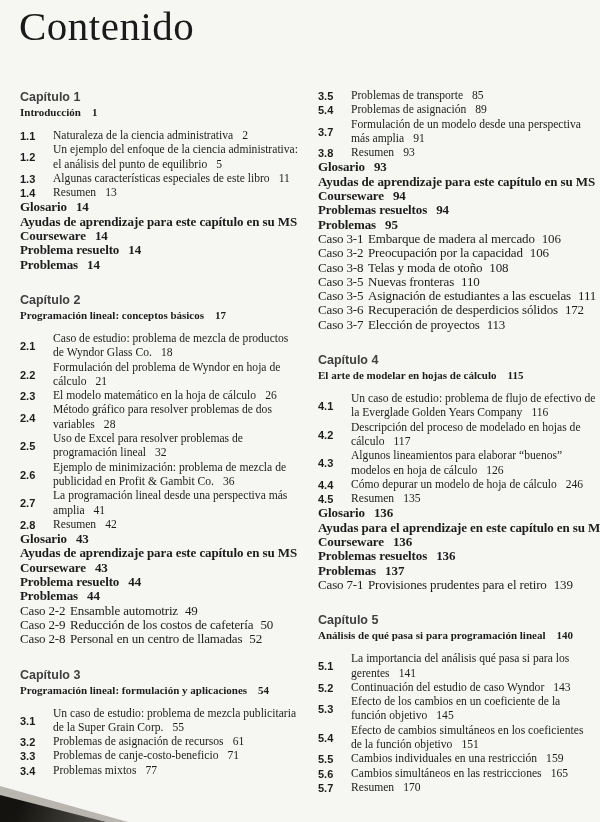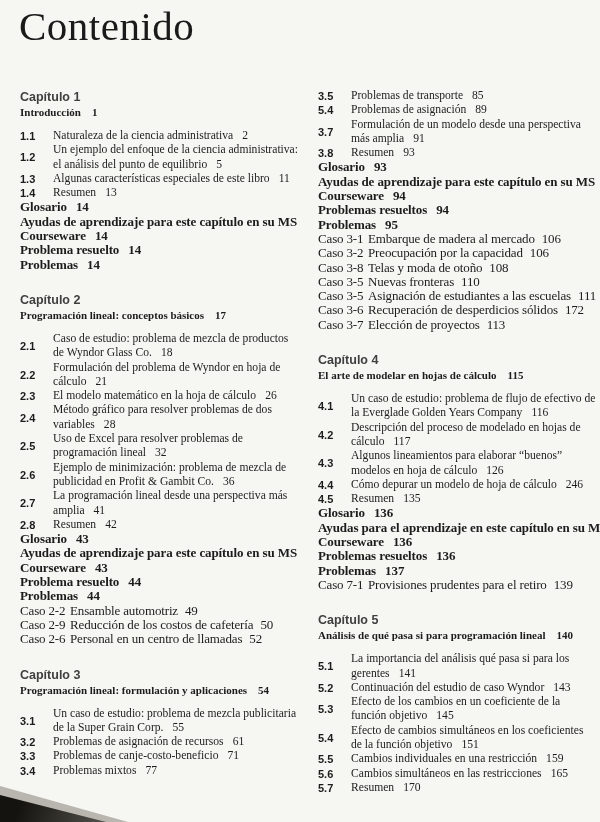--- a/index.html
+++ b/index.html
@@ -190,21 +190,21 @@
         </div>
         <div class="case">
           <span class="case-label">Caso 2-2</span>
           <span class="case-txt">Ensamble automotriz<span class="pg">49</span></span>
         </div>
         <div class="case">
           <span class="case-label">Caso 2-9</span>
           <span class="case-txt">Reducción de los costos de cafetería<span class="pg">50</span></span>
         </div>
         <div class="case">
-          <span class="case-label">Caso 2-6</span>
+          <span class="case-label">Caso 2-8</span>
           <span class="case-txt">Personal en un centro de llamadas<span class="pg">52</span></span>
         </div>
         <div class="chapter">
           <div class="chap-label">Capítulo 3</div>
           <div class="chap-title">Programación lineal: formulación y aplicaciones<span class="pg">54</span></div>
         </div>
         <div class="sec">
           <span class="num">3.1</span>
           <span class="txt">Un caso de estudio: problema de mezcla publicitaria de la Super Grain Corp.<span class="pg">55</span></span>
         </div>

